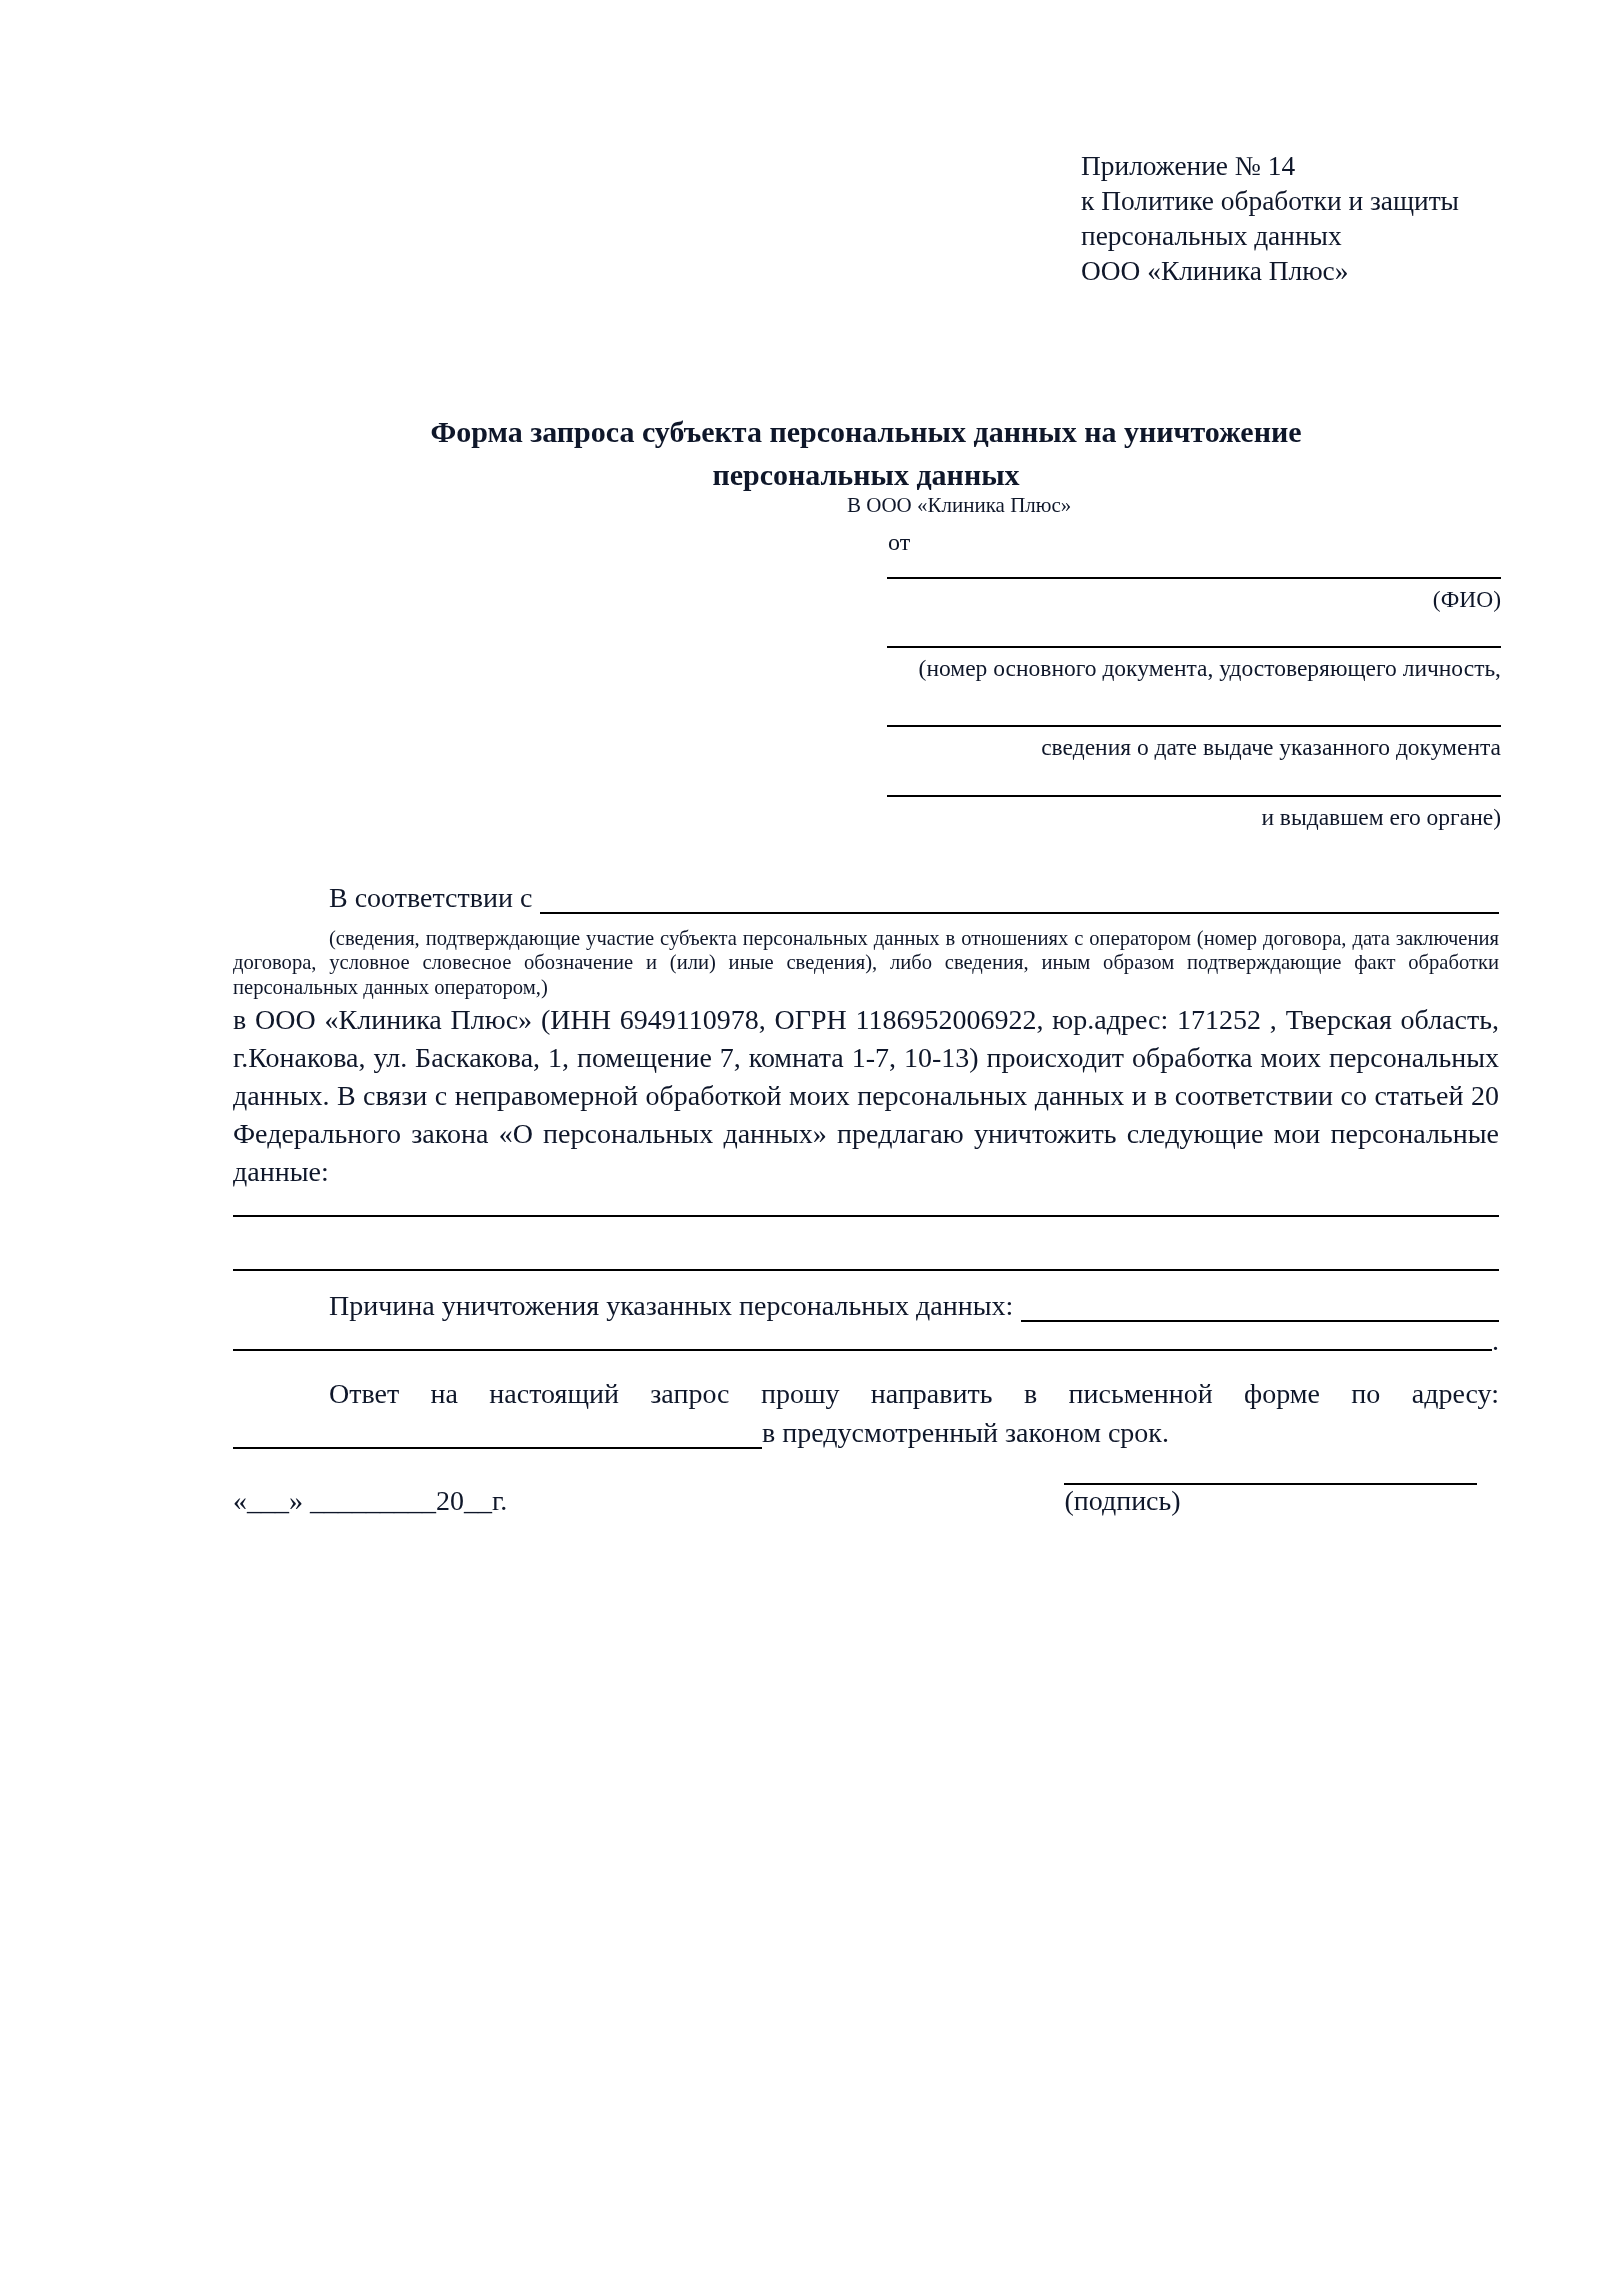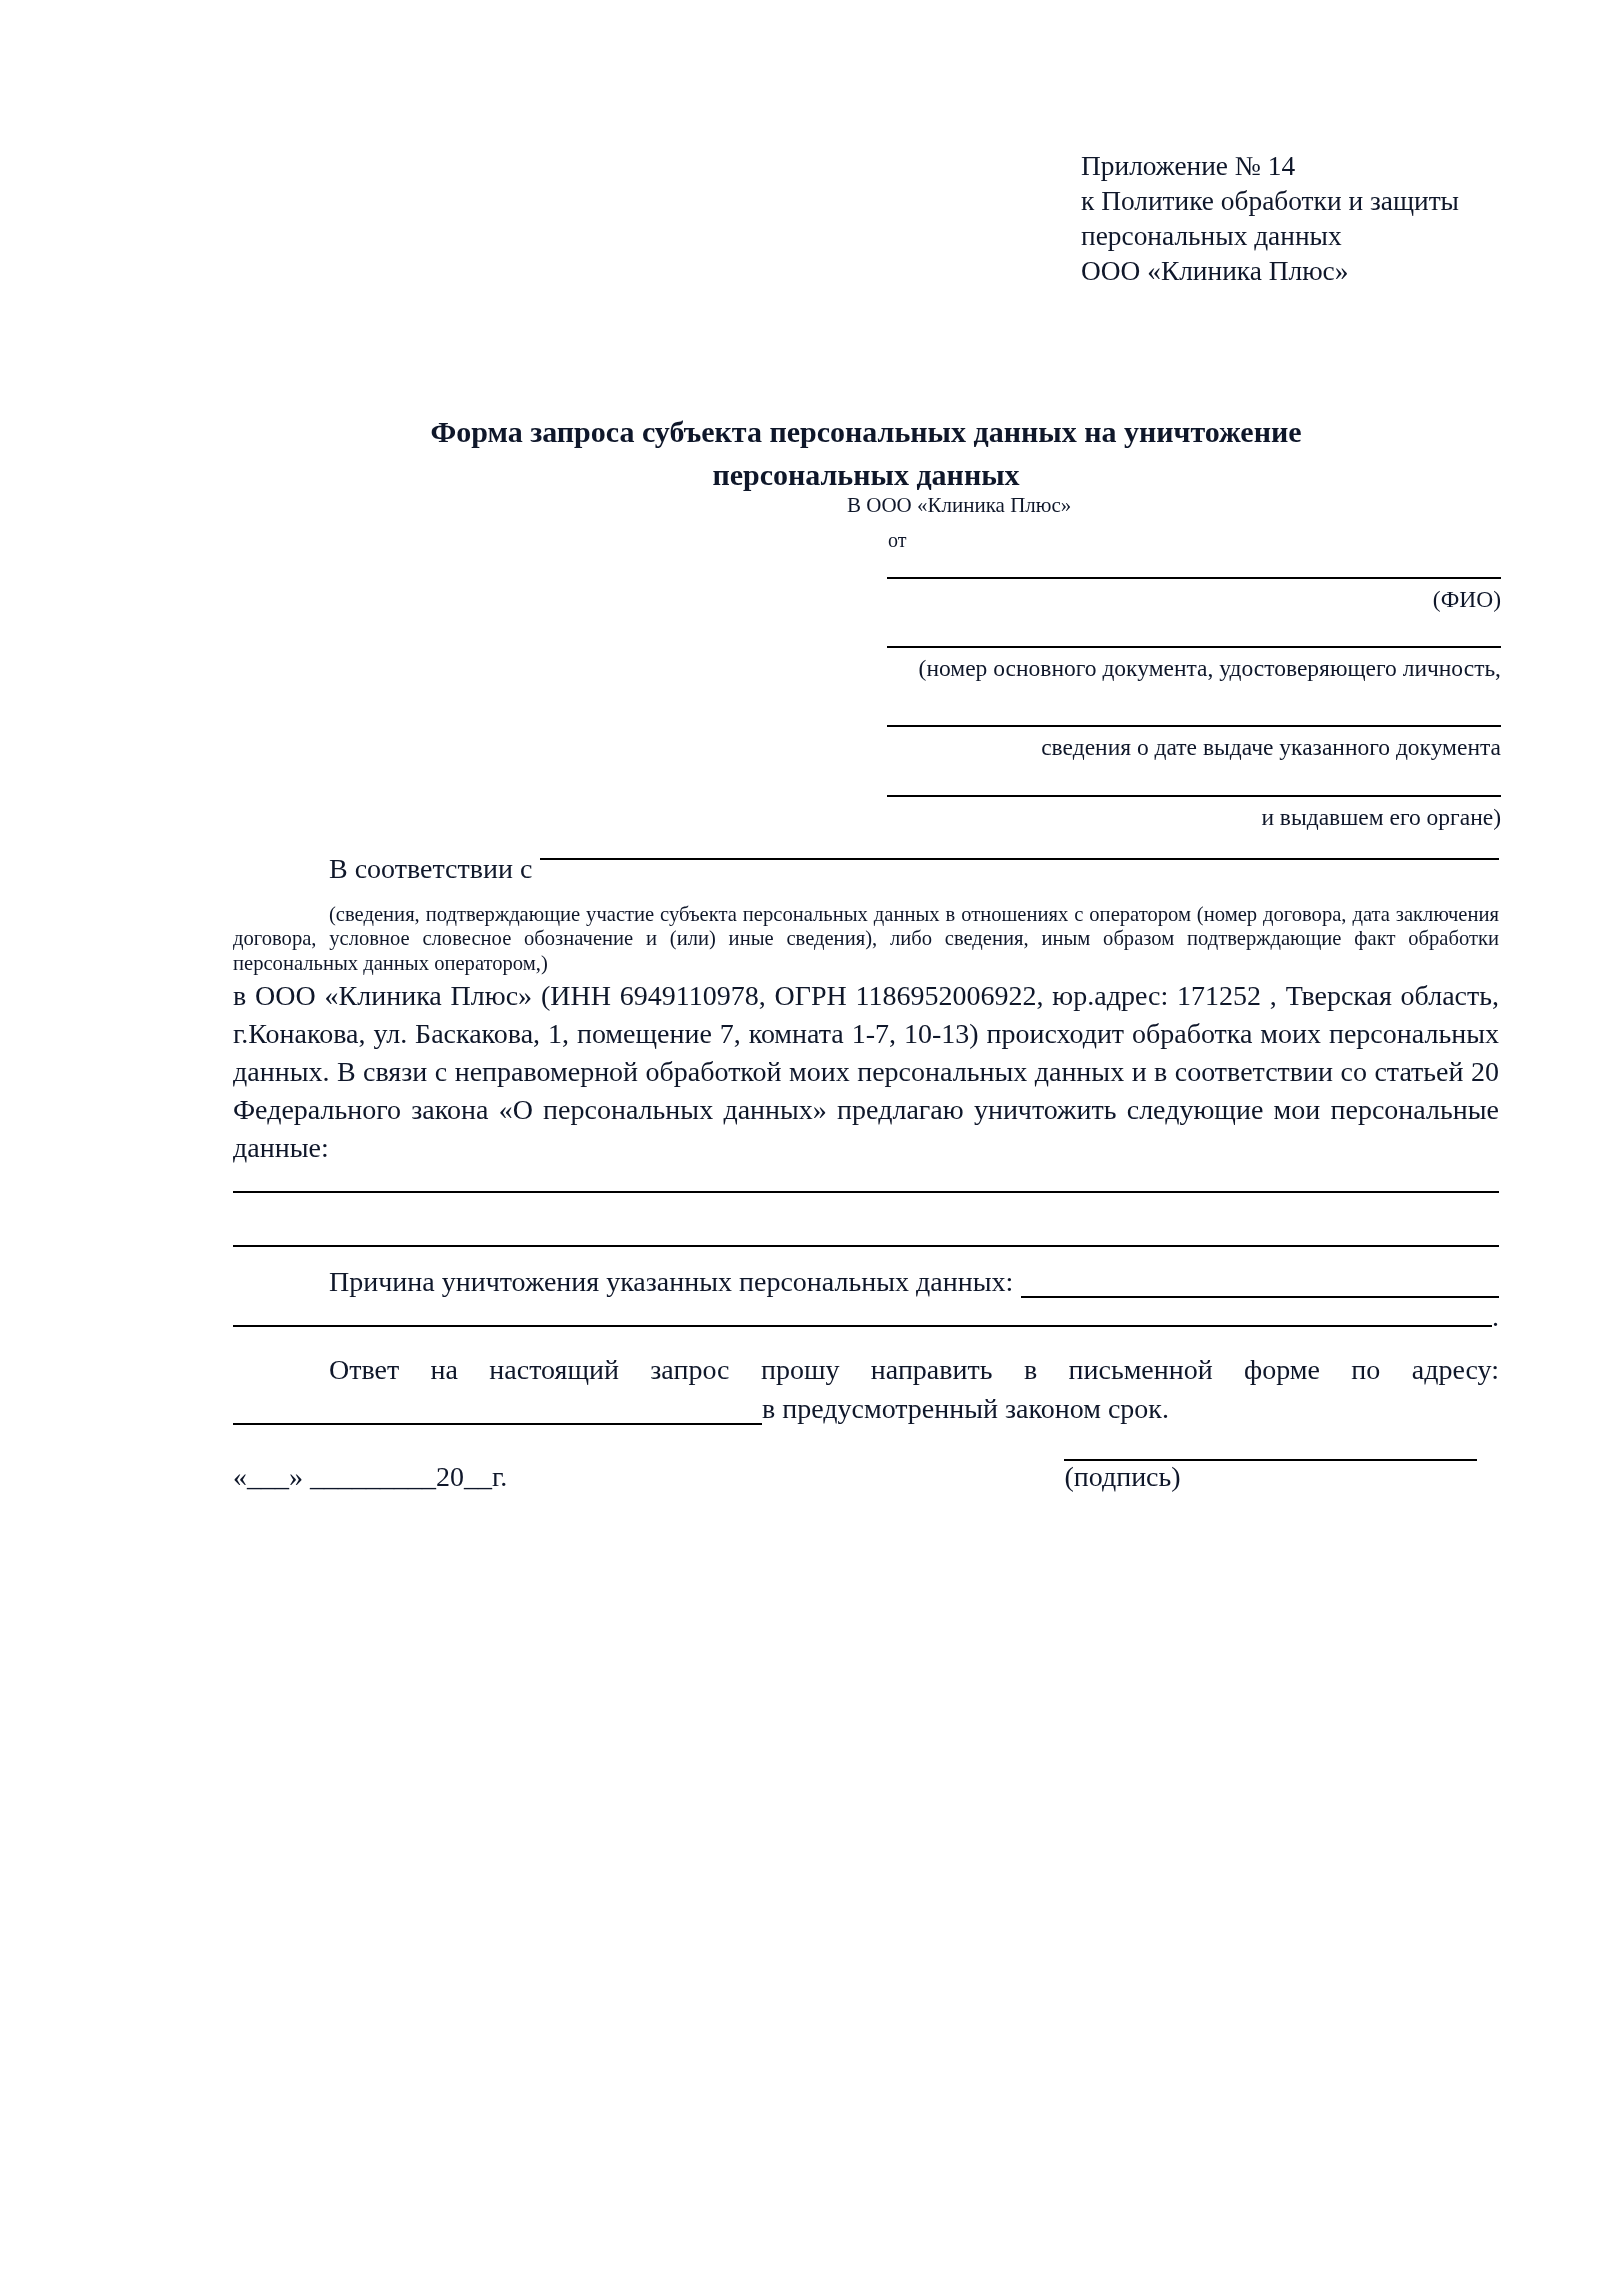--- a/index.html
+++ b/index.html
@@ -26,31 +26,31 @@
     position: absolute;
     left: 233px;
     top: 410px;
     width: 1266px;
     text-align: center;
     font-weight: bold;
     font-size: 30px;
     line-height: 43px;
   }
   .to-line { position: absolute; left: 847px; top: 493px; font-size: 21px; white-space: nowrap; }
-  .from-label { position: absolute; left: 888px; top: 529px; font-size: 20px; }
+  .from-label { position: absolute; left: 888px; top: 529px; font-size: 24px; }
   
   .fields { position: absolute; left: 887px; top: 559px; width: 614px; }
   .fline { height: 17.6px; border-bottom: 2px solid #000; }
   .fcap { text-align: right; font-size: 23.5px; line-height: 25.5px; margin-top: 8px; }
   .f2 { margin-top: 16.7px; }
   .f3 { margin-top: 25.5px; }
   .f4 { margin-top: 16.7px; }
   
   .flow { position: absolute; left: 233px; top: 853px; width: 1266px; font-size: 28px; }
-  .acc-row { display: flex; height: 37px; }
+  .acc-row { display: flex; align-items: flex-end; height: 37px; margin-top: 24px; }
   .acc-lead { white-space: nowrap; margin-left: 96px; }
   .grow-line { flex: 1 1 auto; border-bottom: 2px solid #000; height: 4.9px; margin-left: 7.8px; }
   .note {
     margin-top: 11.8px;
     font-size: 20.6px;
     line-height: 24.5px;
     text-align: justify;
     text-indent: 96px;
   }
   .body-para { margin-top: 2px; line-height: 38px; text-align: justify; }

